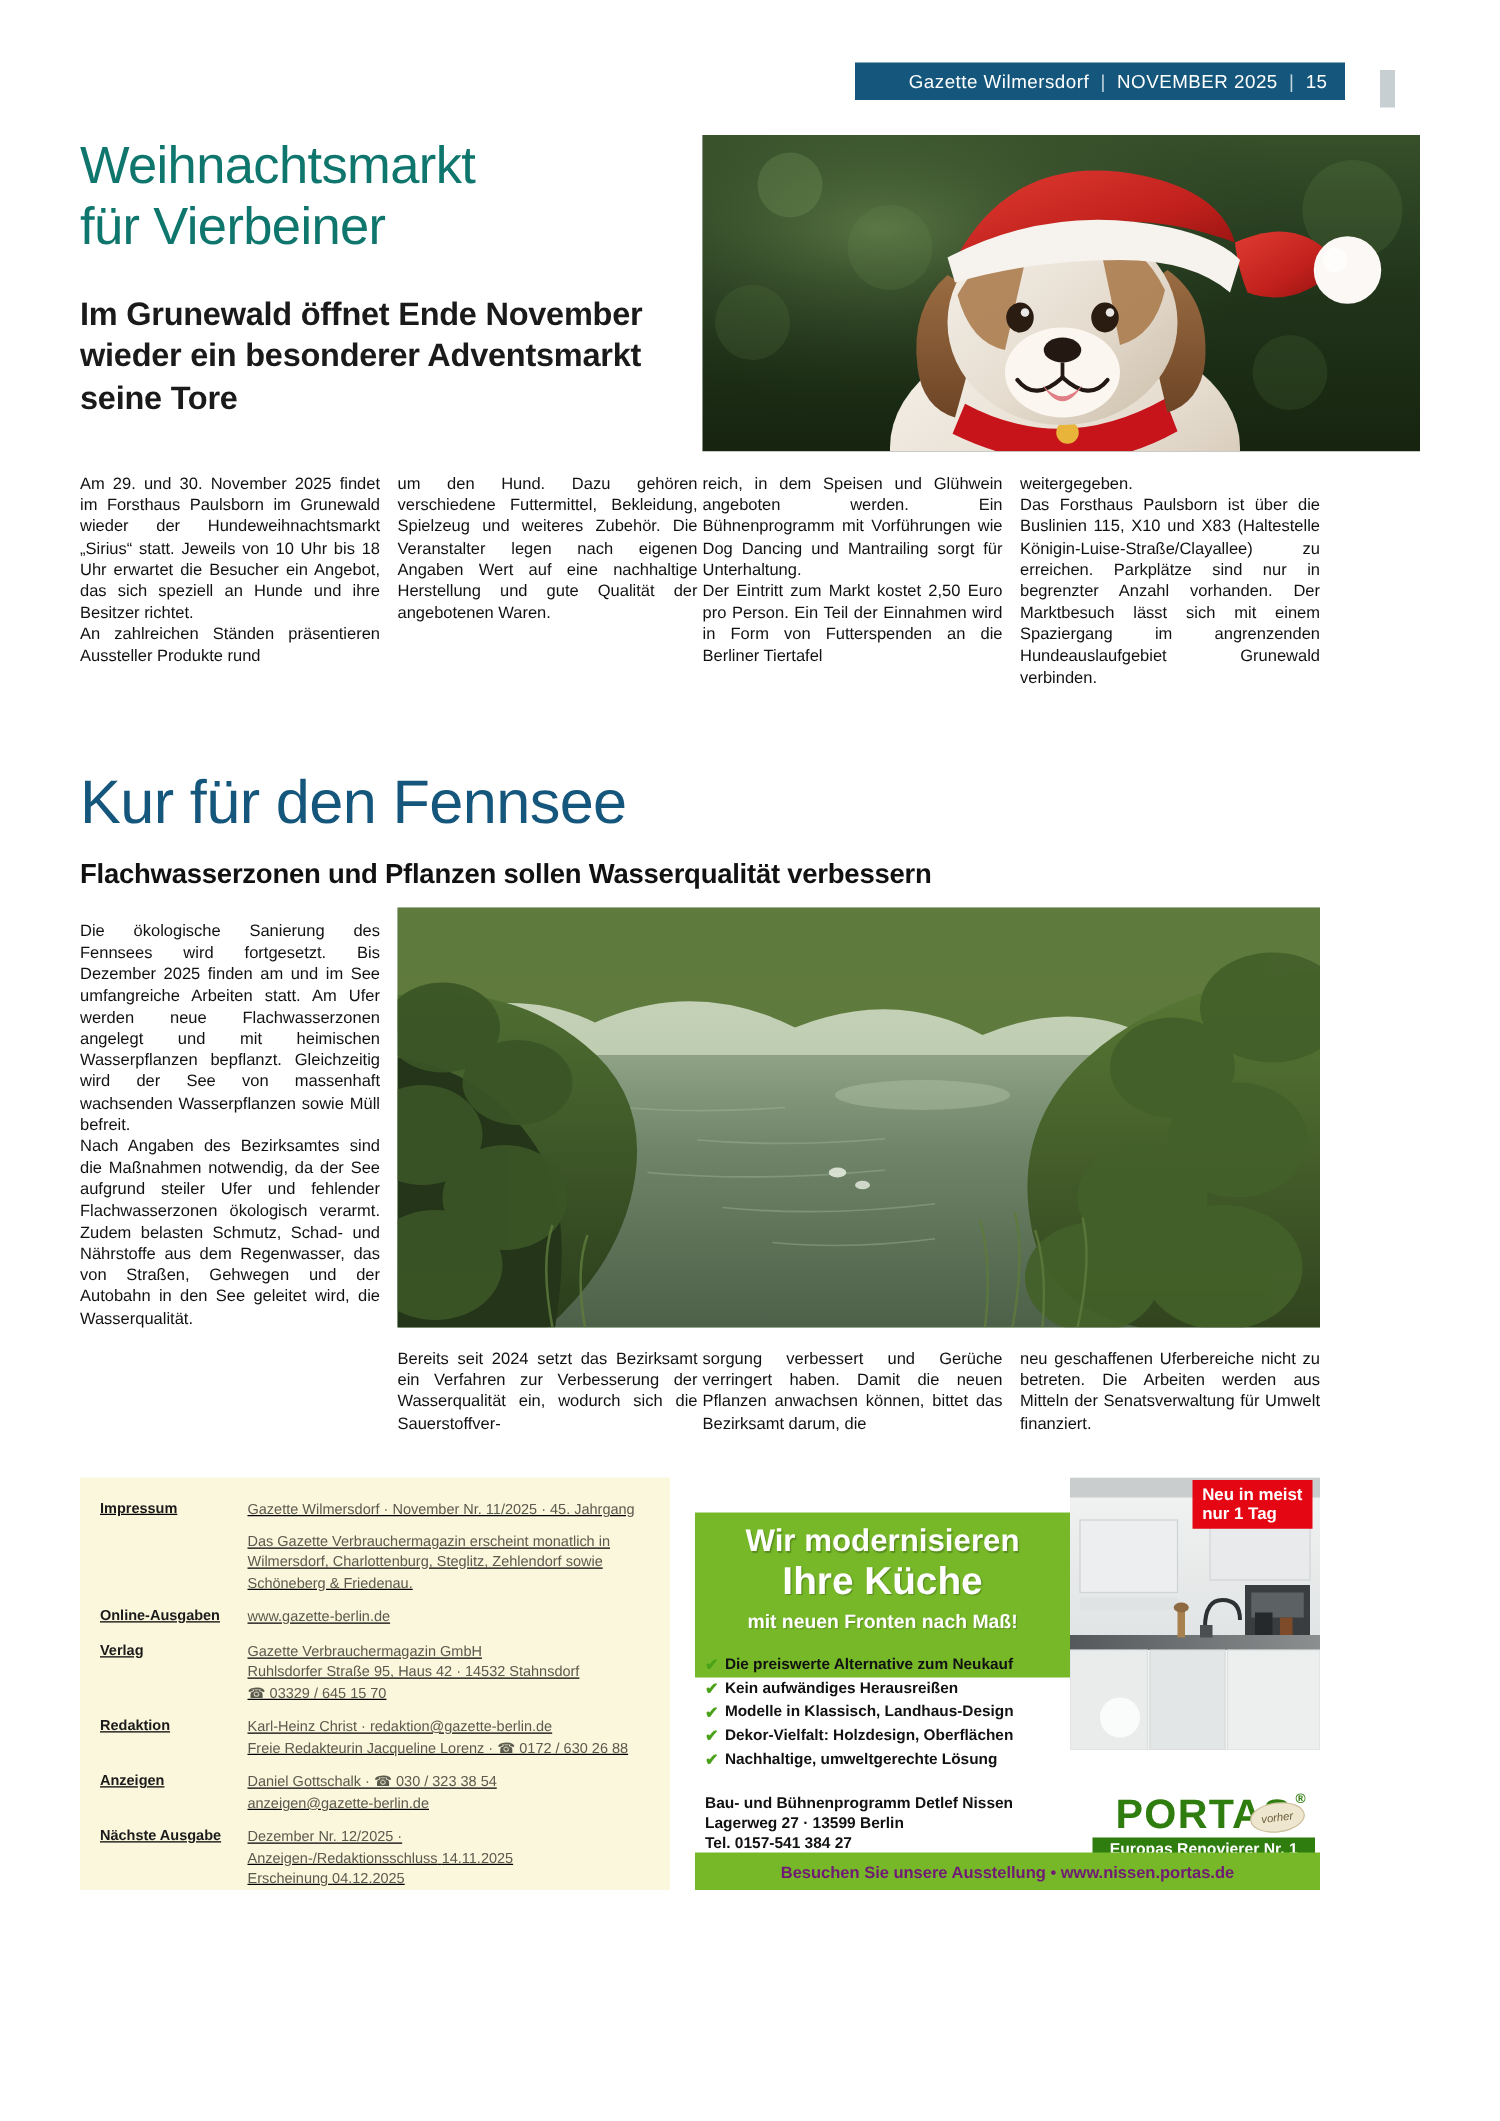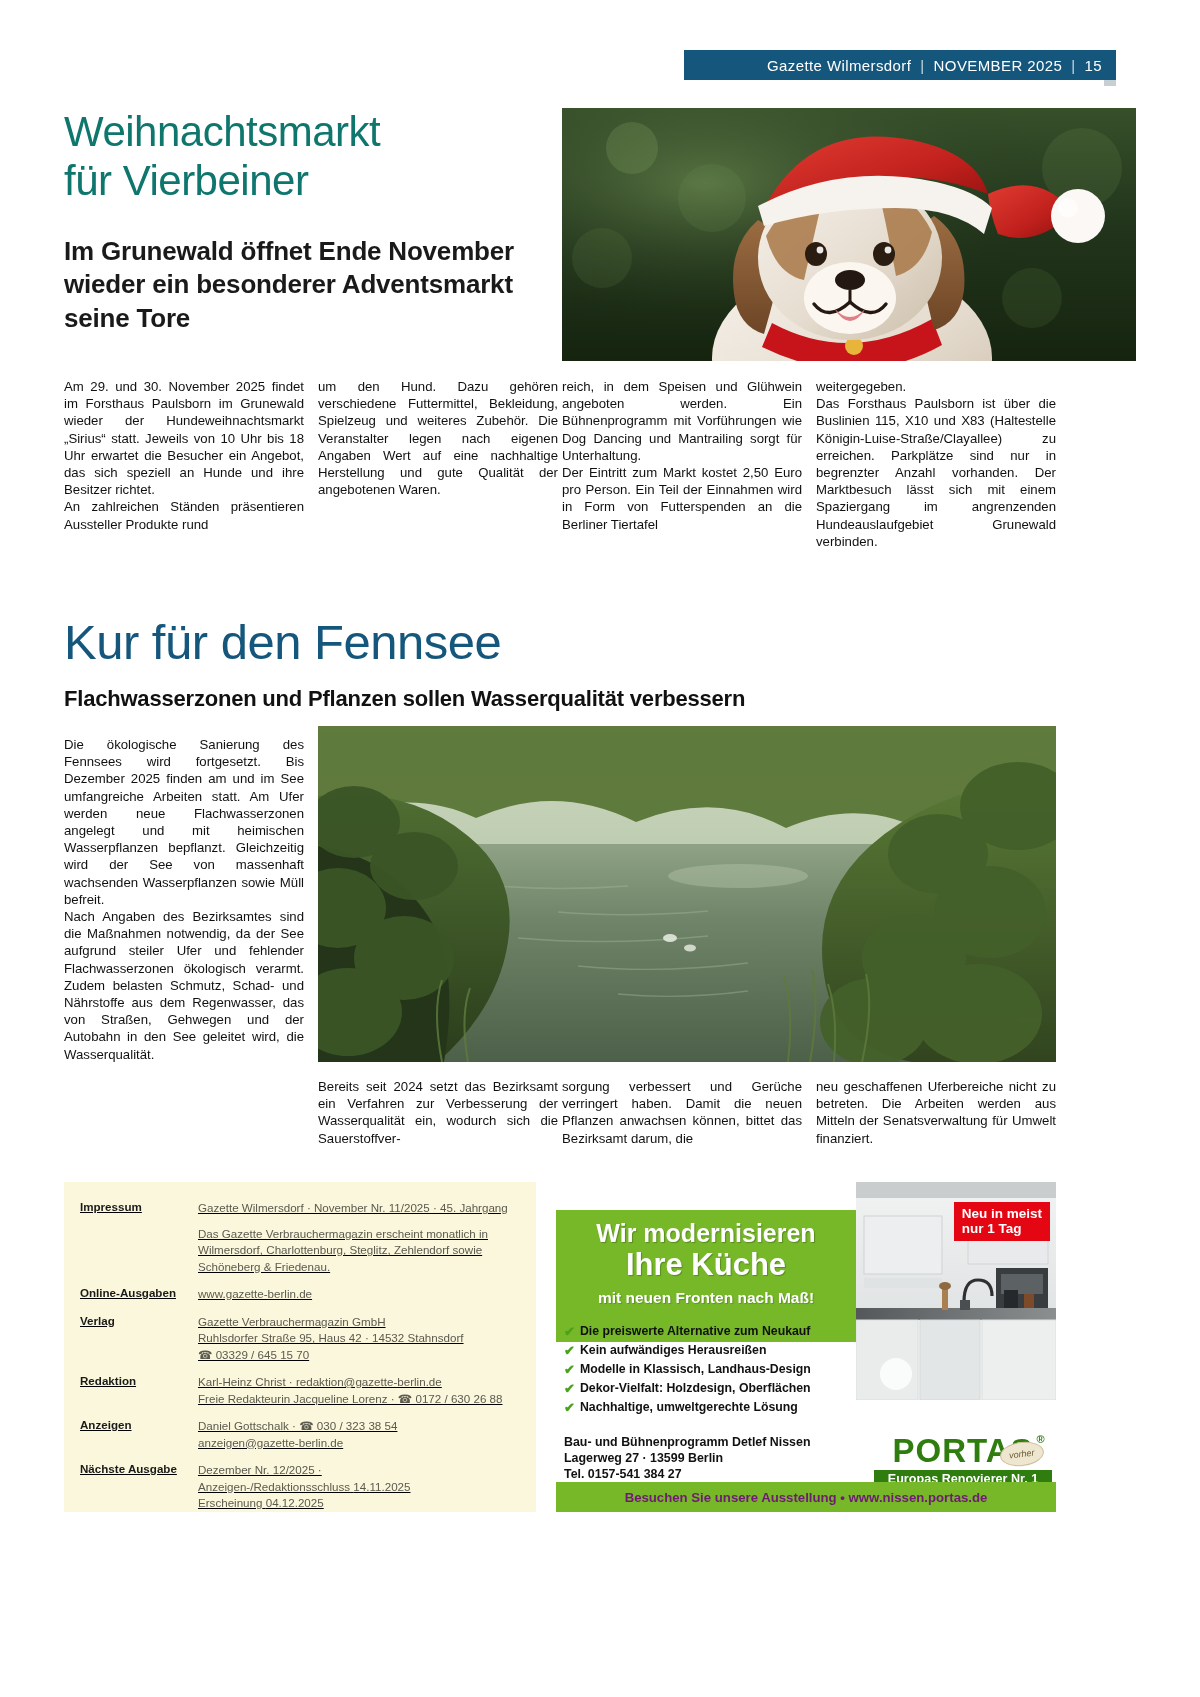--- a/index.html
+++ b/index.html
@@ -8,21 +8,21 @@
     background: #ffffff;
     font-family: "Liberation Sans", sans-serif;
     position: relative;
     overflow: hidden;
   }
 
   
   .header-bar {
     position: absolute;
     left: 684px; top: 50px;
-    width: 432px; height: 30px;
+    width: 392px; height: 30px;
     background: #14567c;
     display: flex;
     align-items: center;
     justify-content: flex-end;
     padding-right: 14px;
     color: #ffffff;
     font-size: 15px;
     letter-spacing: .4px;
     padding-left: 36px;
   }
@@ -178,21 +178,21 @@
   }
   .ad-kitchen {
     position: absolute;
     left: 300px; top: 0;
     width: 200px; height: 218px;
     overflow: hidden;
     background: #cfd4d6;
   }
   .ad-badge {
     position: absolute;
-    right: 6px; top: 20px;
+    right: 6px; top: 2px;
     background: #e40613;
     color: #fff;
     font-size: 13.5px;
     font-weight: 700;
     line-height: 1.12;
     padding: 4px 8px 5px 8px;
     text-align: left;
     white-space: nowrap;
     z-index: 5;
   }

